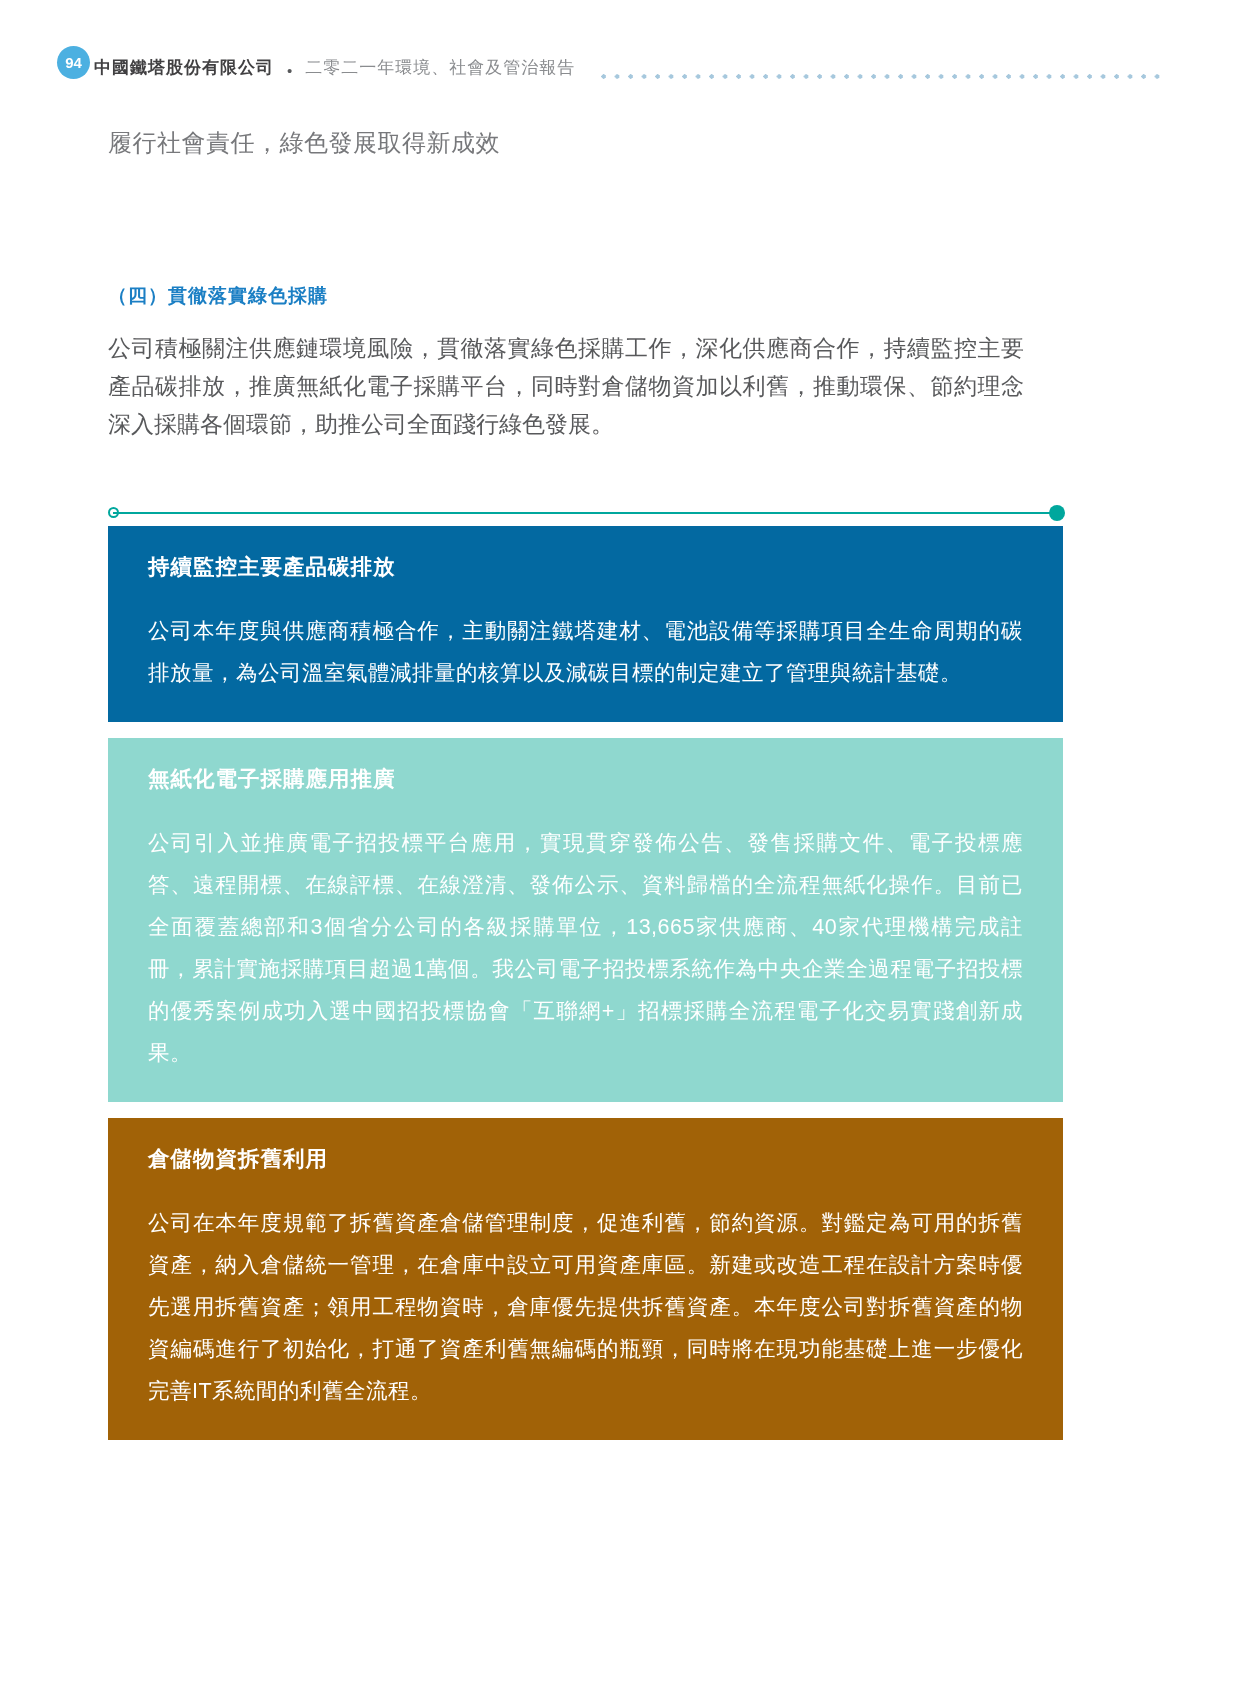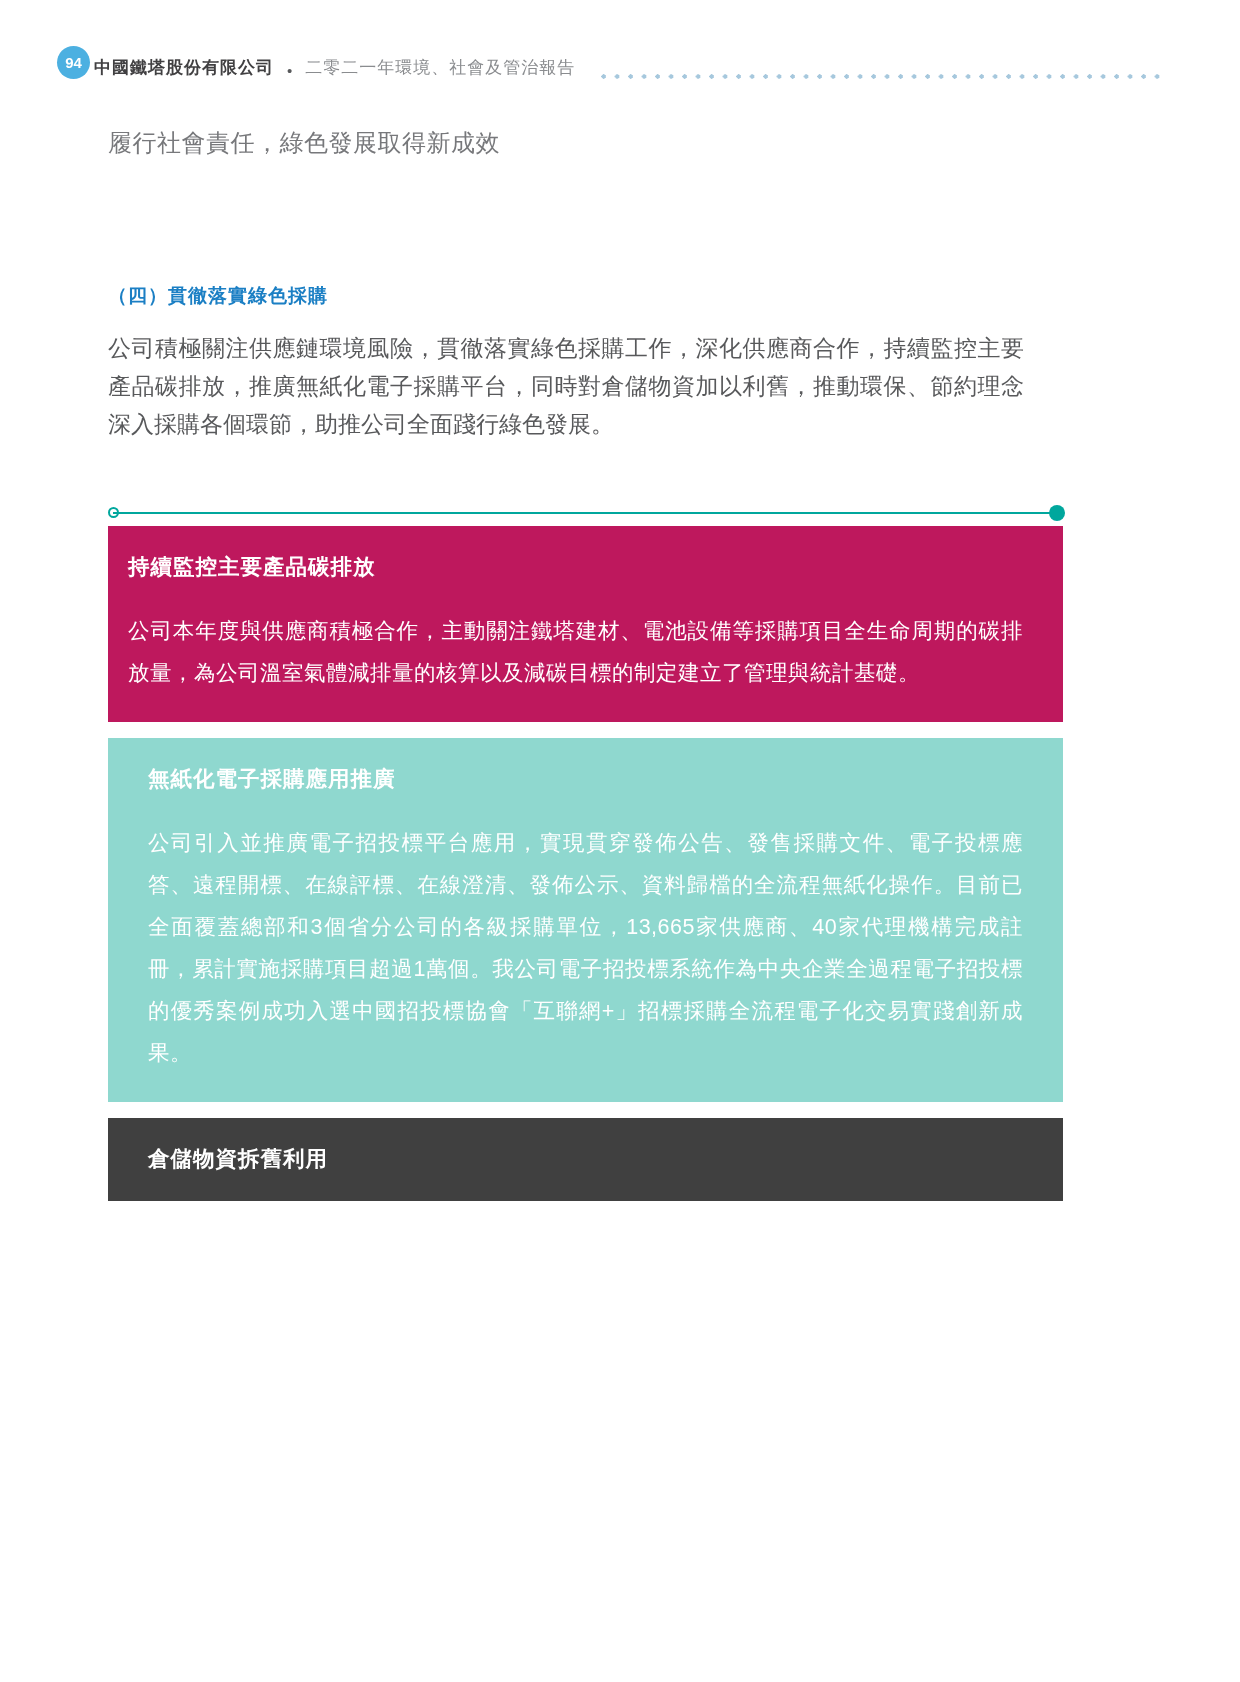--- a/index.html
+++ b/index.html
@@ -158,28 +158,29 @@
   <p class="intro">公司積極關注供應鏈環境風險，貫徹落實綠色採購工作，深化供應商合作，持續監控主要產品碳排放，推廣無紙化電子採購平台，同時對倉儲物資加以利舊，推動環保、節約理念深入採購各個環節，助推公司全面踐行綠色發展。</p>
 
   <div class="timeline">
     <span class="circle-hollow"></span>
     <span class="line"></span>
     <span class="circle-filled"></span>
   </div>
 
   <div class="cards">
 
-    <section class="card" style="background-color: #be185d; padding-left: 20px;">
+    <section class="card" style="background-color: #0369a1;">
       <div class="card-title">持續監控主要產品碳排放</div>
       <p class="card-body">公司本年度與供應商積極合作，主動關注鐵塔建材、電池設備等採購項目全生命周期的碳排放量，為公司溫室氣體減排量的核算以及減碳目標的制定建立了管理與統計基礎。</p>
     </section>
 
     <section class="card" style="background-color: rgb(143, 216, 207);">
       <div class="card-title">無紙化電子採購應用推廣</div>
       <p class="card-body">公司引入並推廣電子招投標平台應用，實現貫穿發佈公告、發售採購文件、電子投標應答、遠程開標、在線評標、在線澄清、發佈公示、資料歸檔的全流程無紙化操作。目前已全面覆蓋總部和3個省分公司的各級採購單位，13,665家供應商、40家代理機構完成註冊，累計實施採購項目超過1萬個。我公司電子招投標系統作為中央企業全過程電子招投標的優秀案例成功入選中國招投標協會「互聯網+」招標採購全流程電子化交易實踐創新成果。</p>
     </section>
 
-    <section class="card" style="background-color: #404040;">
+    <section class="card" style="background-color: #a16207;">
       <div class="card-title">倉儲物資拆舊利用</div>
+      <p class="card-body">公司在本年度規範了拆舊資產倉儲管理制度，促進利舊，節約資源。對鑑定為可用的拆舊資產，納入倉儲統一管理，在倉庫中設立可用資產庫區。新建或改造工程在設計方案時優先選用拆舊資產；領用工程物資時，倉庫優先提供拆舊資產。本年度公司對拆舊資產的物資編碼進行了初始化，打通了資產利舊無編碼的瓶頸，同時將在現功能基礎上進一步優化完善IT系統間的利舊全流程。</p>
     </section>
 
   </div>
 </div>
 
 </body></html>

